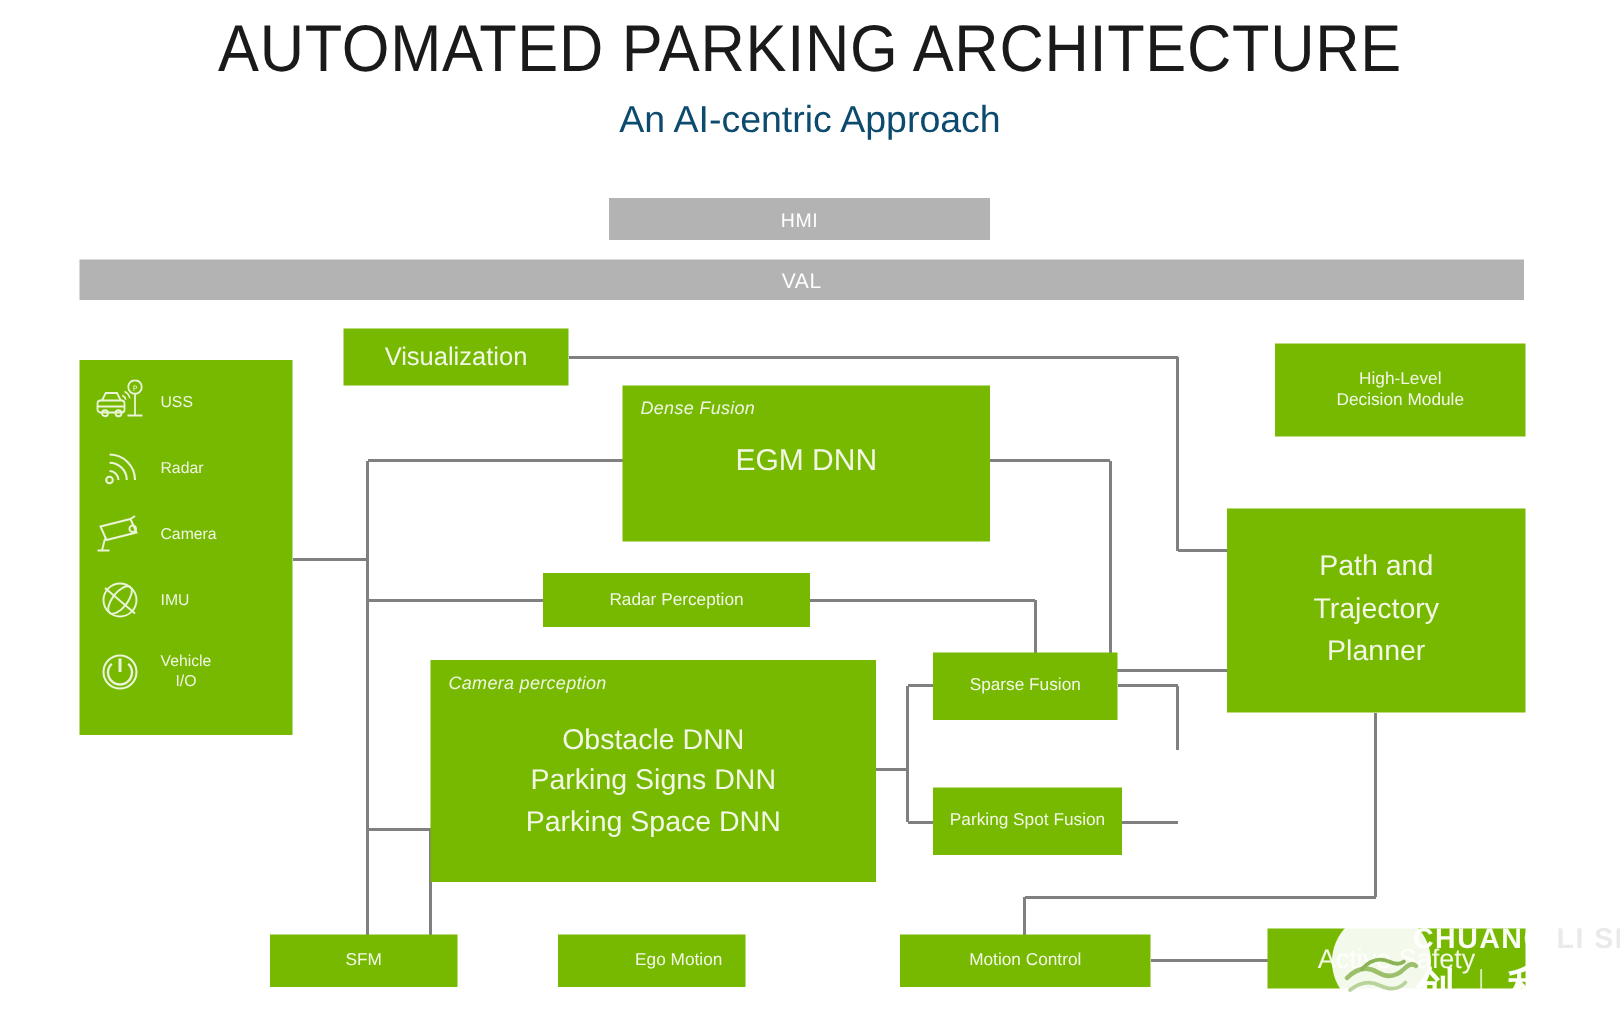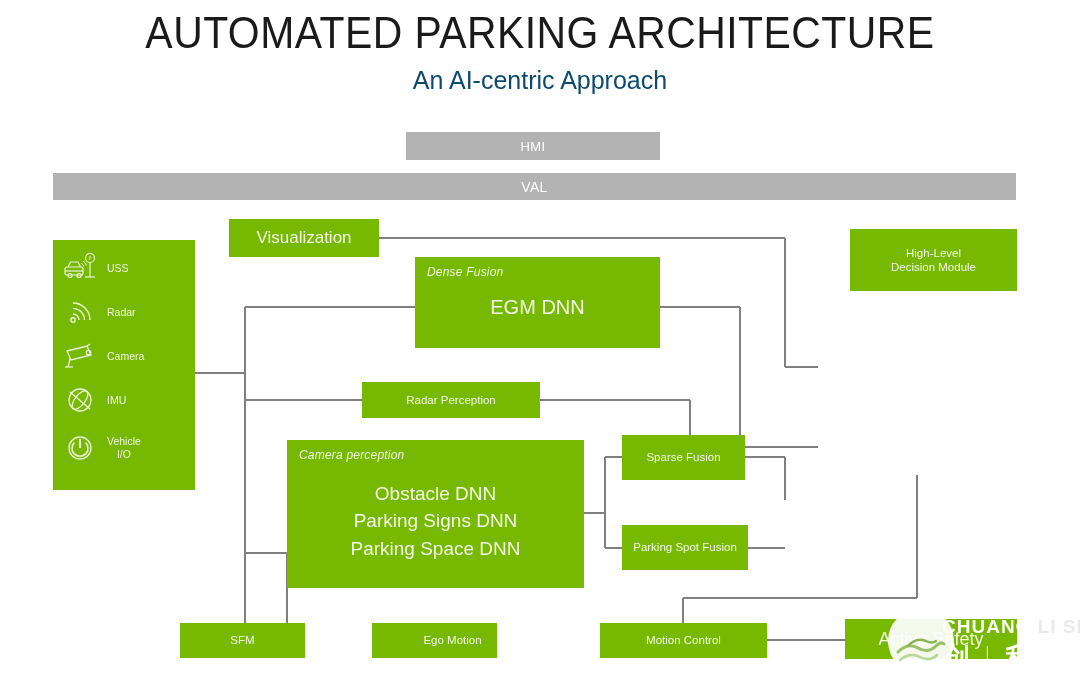--- a/index.html
+++ b/index.html
@@ -60,21 +60,21 @@
     width:54px;height:44px;display:flex;align-items:center;justify-content:center;
     flex:0 0 54px;
   }
   .sensor-label{
     font-size:10.5px;color:#f0f6e4;line-height:1.2;
   }
   .sensor-icon svg{display:block;}
 
   
   #box-visualization{left:229px;top:219px;width:150px;height:38px;font-size:17px;}
-  #box-egm{left:415px;top:257px;width:245px;height:91px;position:absolute;}
+  #box-egm{left:415px;top:257px;width:245px;height:104px;position:absolute;}
   #box-egm .ctr{position:absolute;left:0;top:0;width:245px;height:100px;display:flex;align-items:center;justify-content:center;font-size:20px;}
   #box-radar-perc{left:362px;top:382px;width:178px;height:36px;}
   #box-camera-perc{left:287px;top:440px;width:297px;height:148px;position:absolute;}
   #box-camera-perc .ctr{position:absolute;left:0;top:14px;width:297px;height:134px;display:flex;align-items:center;justify-content:center;font-size:19px;line-height:1.45;}
   #box-sparse{left:622px;top:435px;width:123px;height:45px;}
   #box-spotfusion{left:622px;top:525px;width:126px;height:45px;}
   #box-hld{left:850px;top:229px;width:167px;height:62px;}
   #box-planner{left:818px;top:339px;width:199px;height:136px;font-size:19px;line-height:1.5;}
   #box-online-cal{left:55px;top:538px;width:93px;height:52px;}
   #box-sfm{left:180px;top:623px;width:125px;height:35px;}
@@ -259,20 +259,27 @@
 
   <div class="box small" id="box-spotfusion">Parking Spot Fusion</div>
 
   <div class="box small" id="box-hld">
     <span>
       <span>High-Level</span><br>
       <span>Decision Module</span>
     </span>
   </div>
 
+  <div class="box" id="box-planner">
+    <span>
+      <span>Path and</span><br>
+      <span>Trajectory</span><br>
+      <span>Planner</span>
+    </span>
+  </div>
 
 
   <div class="box small" id="box-sfm">SFM</div>
 
   <div class="box small" id="box-egomotion">Ego Motion</div>
 
   <div class="box small" id="box-motion-ctrl">Motion Control</div>
 
   <div class="box" id="box-active-safety">Active Safety</div>
 

